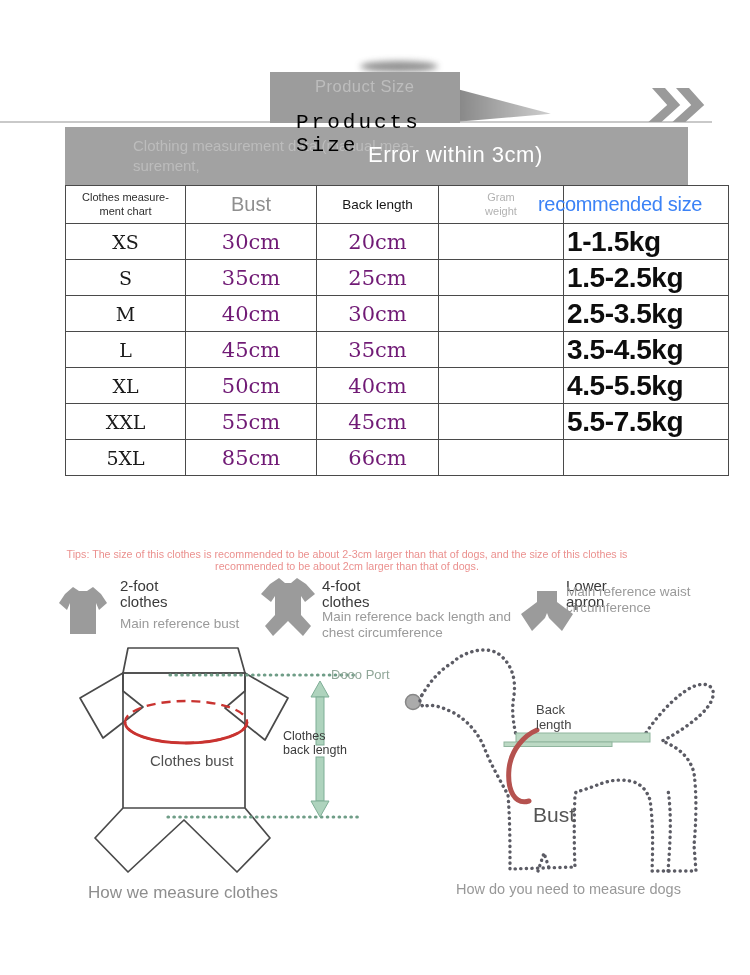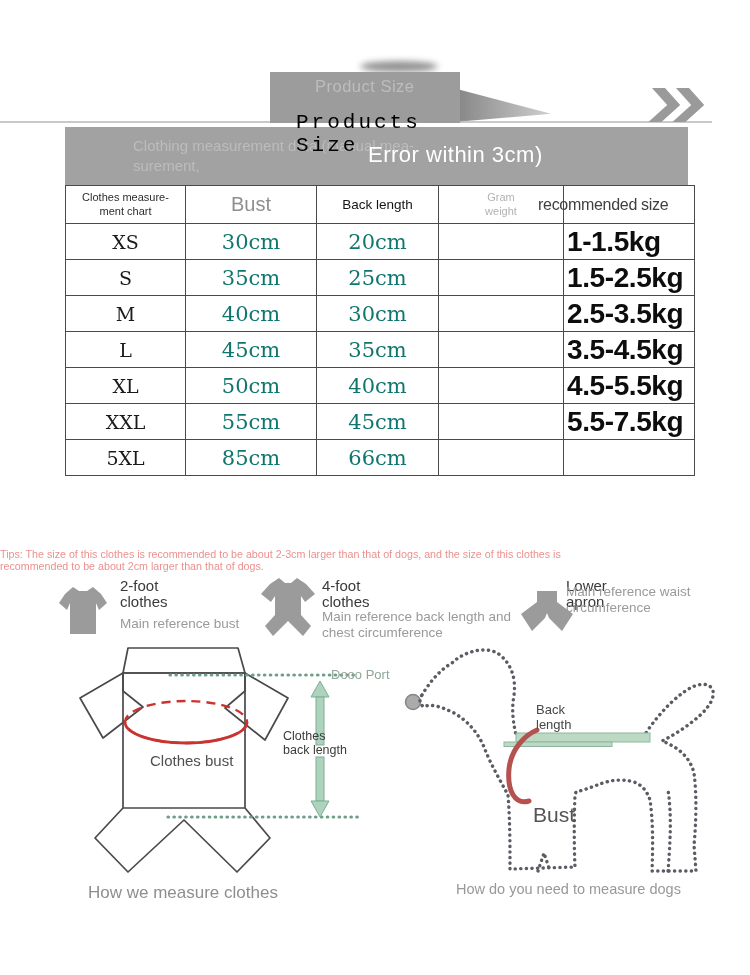--- a/index.html
+++ b/index.html
@@ -35,32 +35,32 @@
         text-align:center;vertical-align:middle;background:#fff;}
   table.size th{height:37px;font-weight:normal;}
   table.size td{height:35px;}
   .c1{width:120px}.c2{width:131px}.c3{width:122px}.c4{width:125px}.c5{width:125px}
   .th-chart{font-size:11px;color:#2d2d2d;text-align:left;padding-left:8px;line-height:1.2;}
   .th-chart span{display:inline-block;width:98px;}
   .th-bust{font-size:20px;color:#8f8f8f;}
   .th-back{font-size:13.5px;color:#151515;}
   .th-gram{font-size:11px;color:#b2b2b2;line-height:1.2;}
   .th-gram span{display:inline-block;width:44px;}
-  .th-rec{font-size:16px;font-weight:bold;color:#404040;text-align:left;}
+  .th-rec{font-size:20px;font-weight:bold;color:#3b82f6;text-align:left;}
   .th-rec span{display:inline-block;white-space:nowrap;position:relative;left:-26px;
         letter-spacing:-.3px;}
   .cell-size{font-family:"DejaVu Serif",serif;font-size:19px;color:#1a1a1a;}
-  .cell-cm{font-family:"DejaVu Serif",serif;font-size:21px;color:#0f766e;}
+  .cell-cm{font-family:"DejaVu Serif",serif;font-size:21px;color:#701a75;}
   .cell-kg{font-family:"Liberation Sans",sans-serif;font-weight:bold;font-size:28px;
         color:#0d0d0d;text-align:left !important;padding-left:3px !important;
         letter-spacing:-.4px;}
 
   
-  .tips{position:absolute;left:0;top:548px;width:616px;
-        font-size:10.7px;color:#eb918f;}
+  .tips{position:absolute;left:0;top:548px;width:616px;text-align:center;
+        font-size:10.7px;color:#eb918f;padding-left:39px;}
 
   
   .gt-icon{position:absolute;}
   .gt-label{position:absolute;font-size:15px;color:#3a3a3a;line-height:1.05;width:58px;}
   .gt-desc{position:absolute;font-size:13.5px;color:#9a9a9a;line-height:1.15;margin-top:8px;}
 
   
   .diag-label{position:absolute;color:#4f4f4f;}
   .caption{position:absolute;color:#8e8e8e;}
   svg{display:block;}

